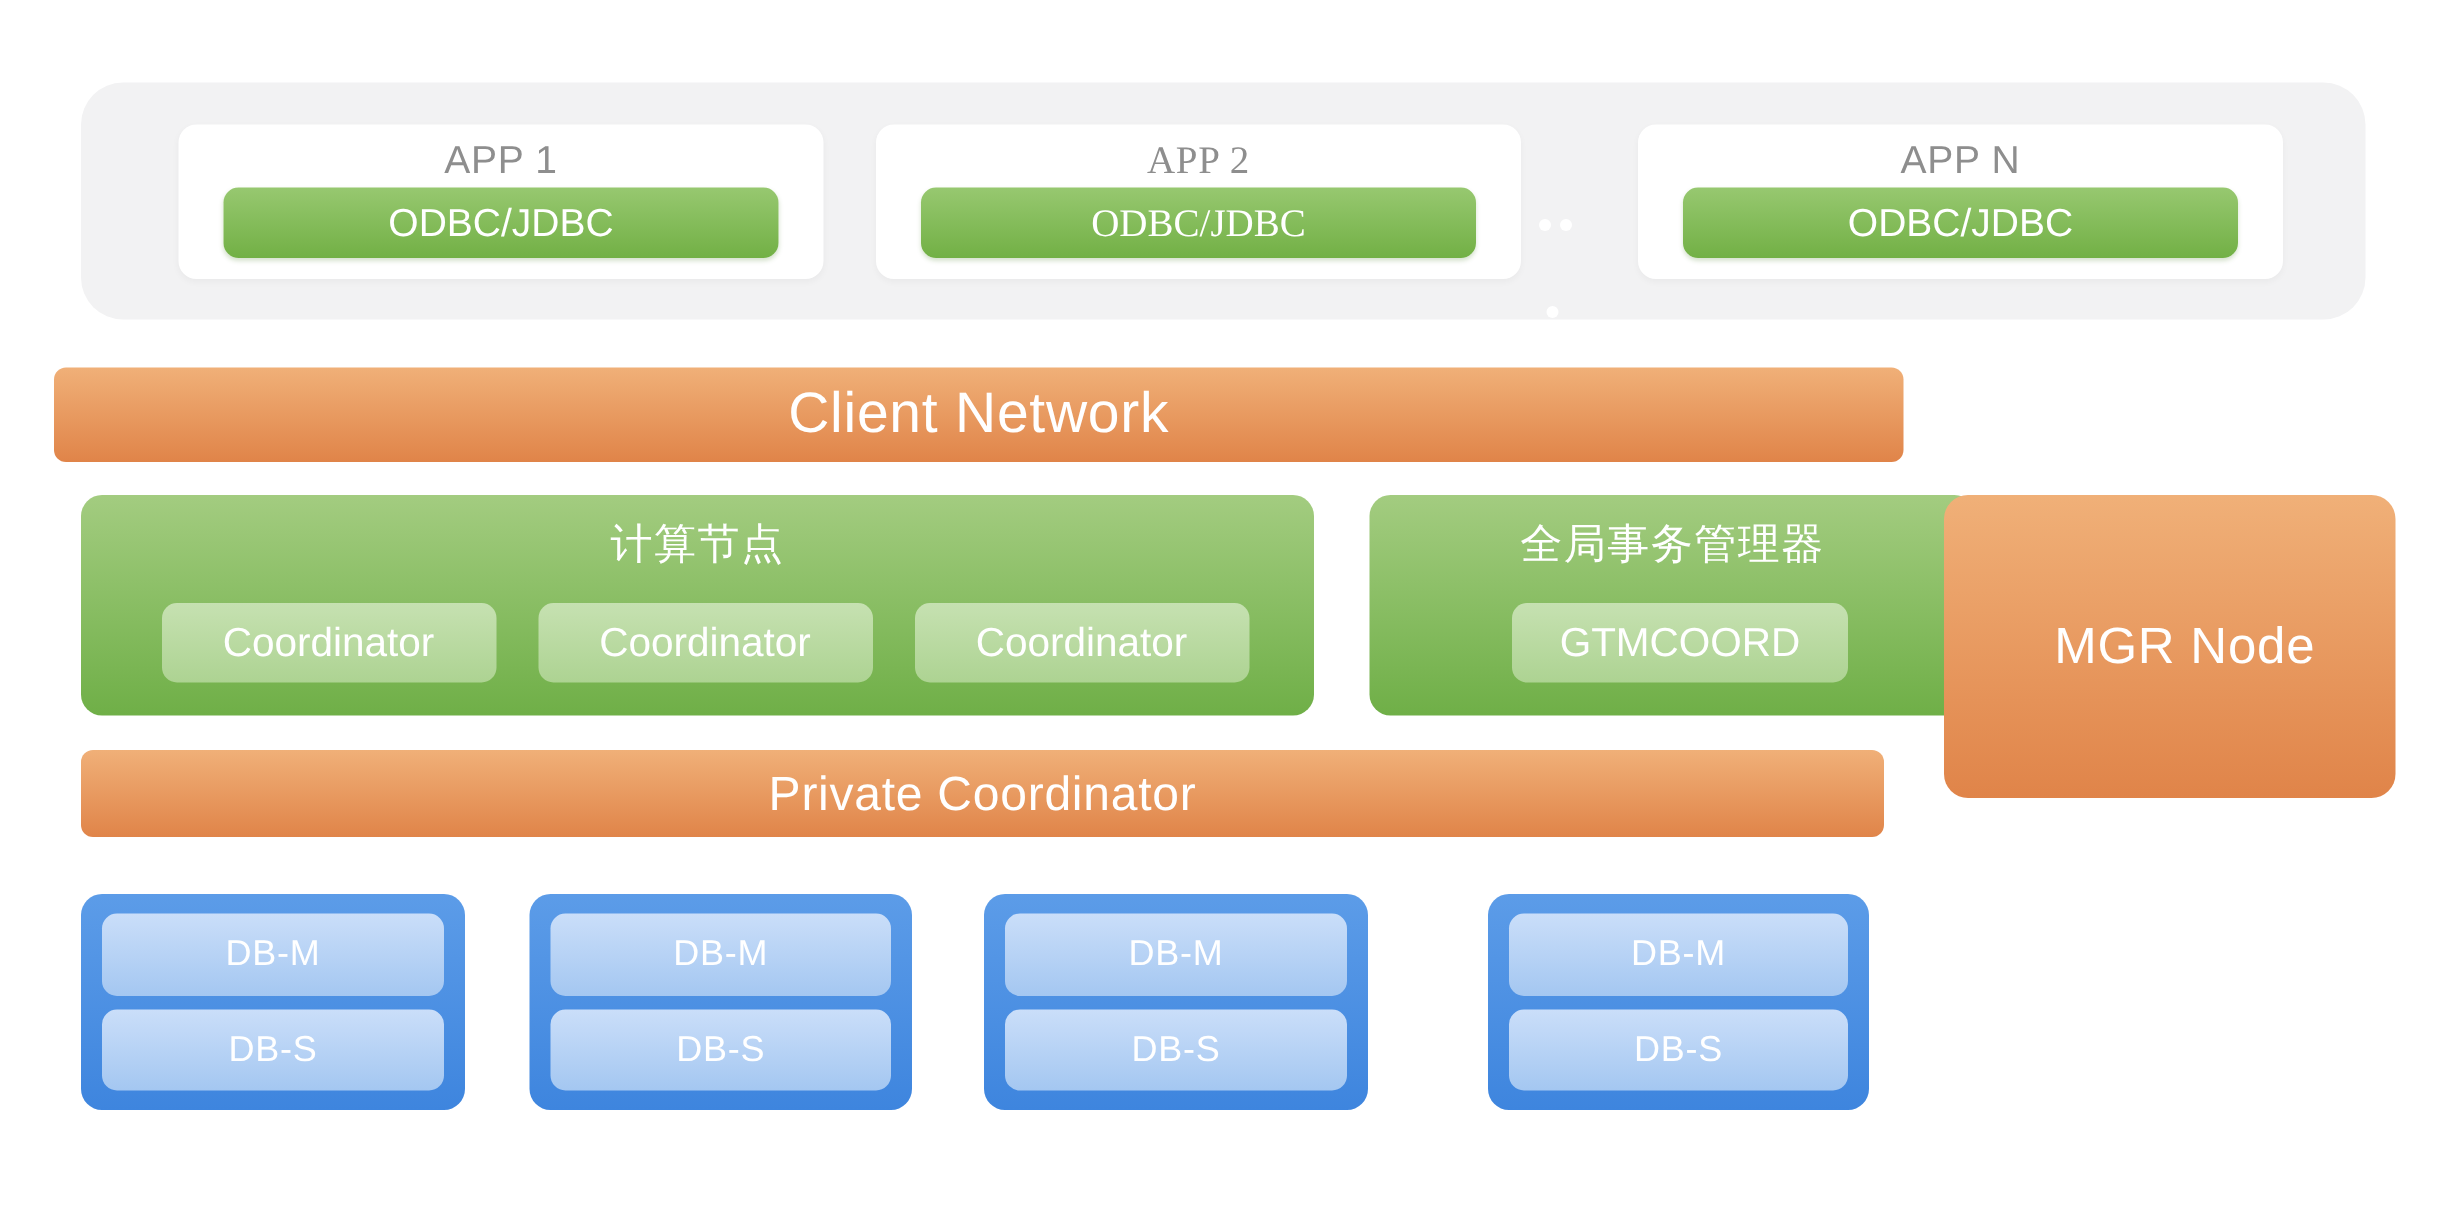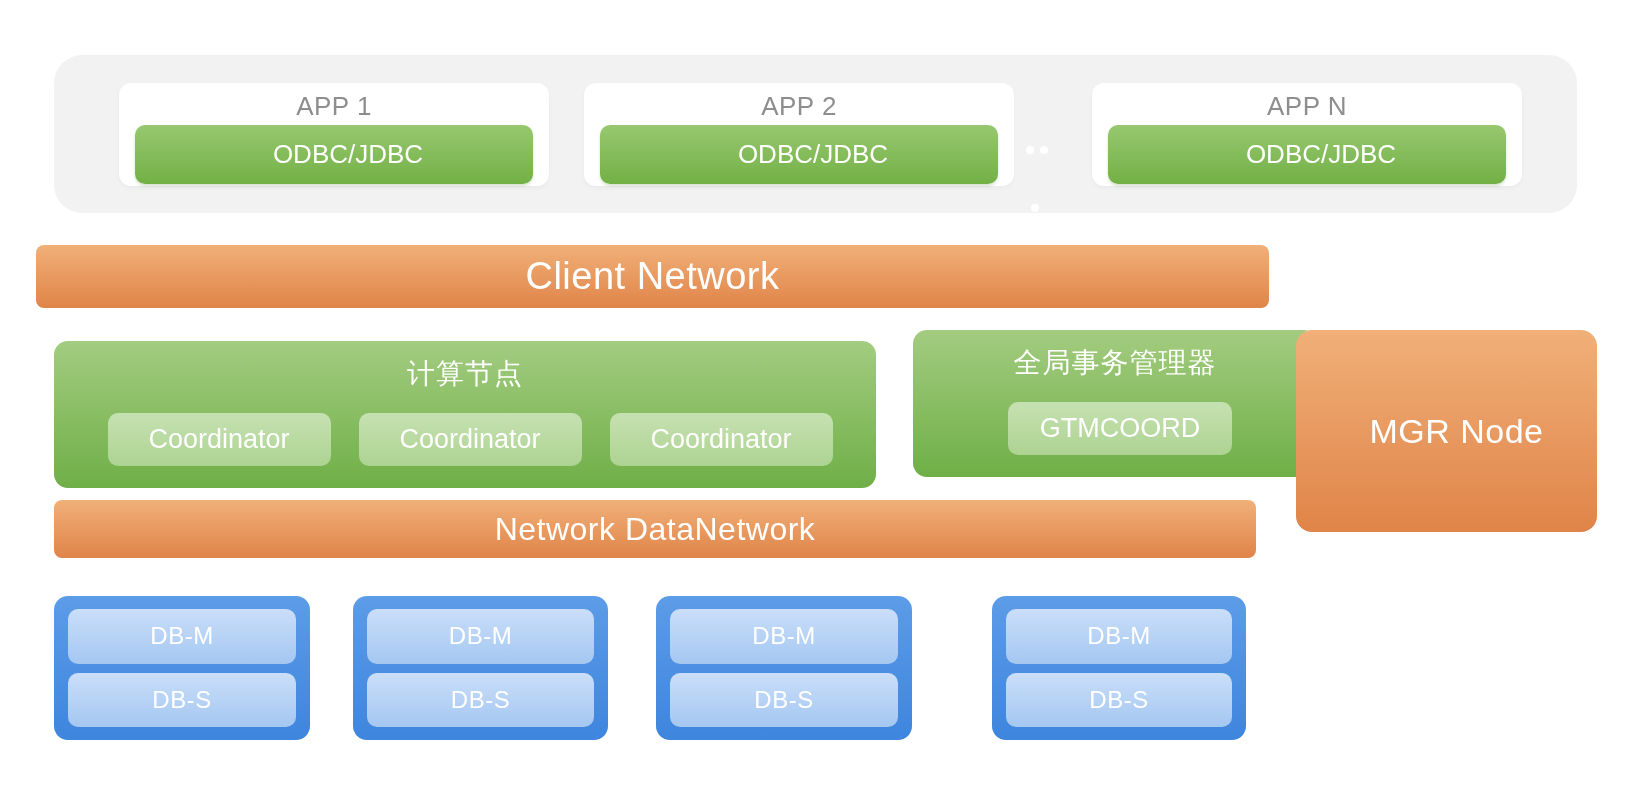--- a/index.html
+++ b/index.html
@@ -28,39 +28,39 @@
     position: absolute;
     top: 28px;
     width: 430px; height: 103px;
     background: #ffffff;
     border-radius: 12px;
     box-shadow: 0 2px 5px rgba(0,0,0,0.04);
     text-align: center;
     margin-left: 24px;
   }
   .app-card.c1 { left: 41px; }
-  .app-card.c2 { left: 506px; }
+  .app-card.c2 { left: 506px; font-family: Liberation Serif, serif; }
   .app-card.c3 { left: 1014px; }
   .app-label {
     display: block;
     margin-top: 5px;
     font-size: 26px;
     line-height: 37px;
     color: #8E8E8E;
     letter-spacing: 0.5px;
   }
   .odbc-btn {
     margin: 0 auto;
-    width: 370px; height: 59px;
+    width: 370px; height: 47px;
     border-radius: 10px;
     background: linear-gradient(180deg, #97C870 0%, #72B045 100%);
     box-shadow: 0 2px 3px rgba(90,140,60,0.25);
     color: #ffffff;
     font-size: 26px;
-    display: flex; align-items: center; justify-content: center; padding-left: 28px;
+    display: flex; align-items: center; justify-content: center;
   }
   .dot {
     position: absolute;
     width: 8px; height: 8px;
     border-radius: 50%;
     background: #ffffff;
   }
   .dot.d1 { left: 972px; top: 91px; }
   .dot.d2 { left: 986px; top: 91px; }
   .dot.d3 { left: 977px; top: 149px; }
@@ -79,21 +79,21 @@
 
   
   .green-panel {
     position: absolute;
     top: 330px;
     height: 147px;
     border-radius: 14px;
     background: linear-gradient(180deg, #A3CC80 0%, #6FAF47 100%);
     box-sizing: border-box;
   }
-  #compute-panel { left: 54px;  width: 822px; margin-top: 11px; }
+  #compute-panel { left: 54px;  width: 822px; }
   #gtm-panel     { left: 913px; width: 404px; }
   .green-title {
     text-align: center;
     margin-top: 14px;
     font-size: 28px;
     line-height: 38px;
     color: #ffffff;
     letter-spacing: 1px;
   }
   .green-chip-row {
@@ -189,21 +189,21 @@
     <div class="green-title">全局事务管理器</div>
     <div class="green-chip-row">
       <div class="green-chip" style="width:224px;">GTMCOORD</div>
     </div>
   </div>
 
   <div class="orange-box" id="mgr-box">
     <span>MGR Node</span>
   </div>
 
-  <div class="net-bar" id="private-bar">Network DataNetwork</div>
+  <div class="net-bar" id="private-bar">Private Coordinator</div>
 
   <div class="db-group g1">
     <div class="db-chip">DB-M</div>
     <div class="db-chip">DB-S</div>
   </div>
   <div class="db-group g2">
     <div class="db-chip">DB-M</div>
     <div class="db-chip">DB-S</div>
   </div>
   <div class="db-group g3">

